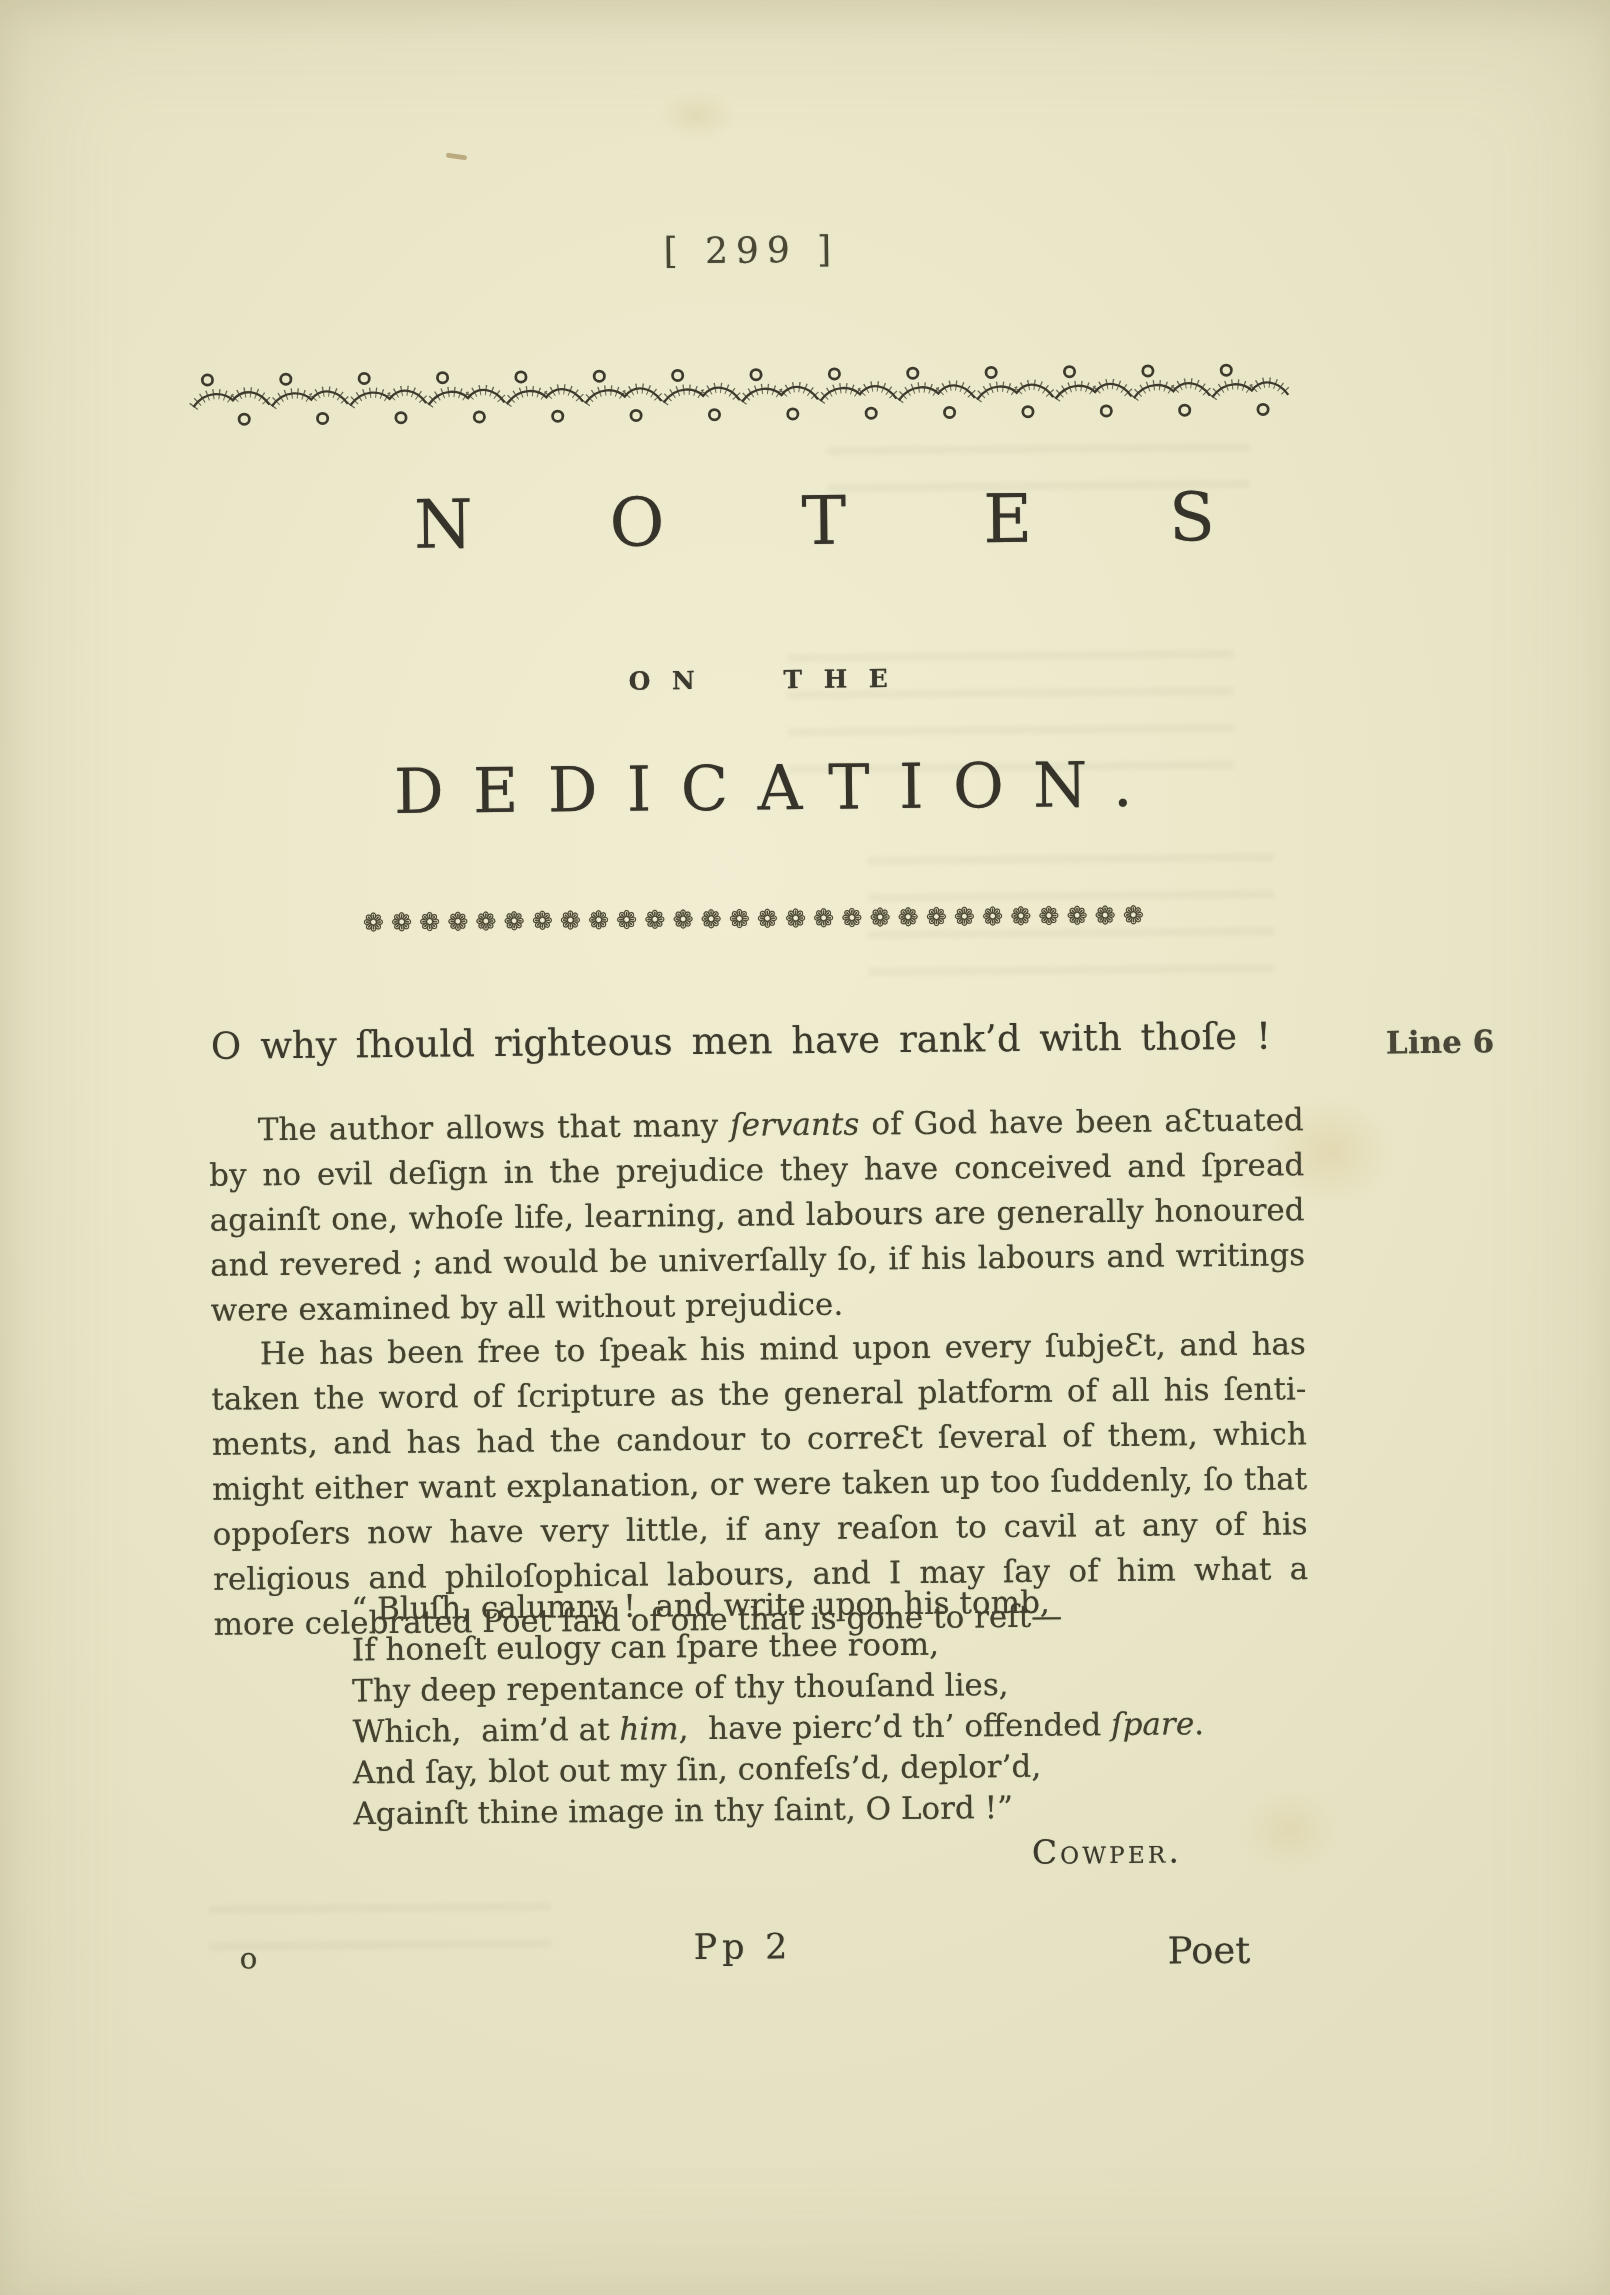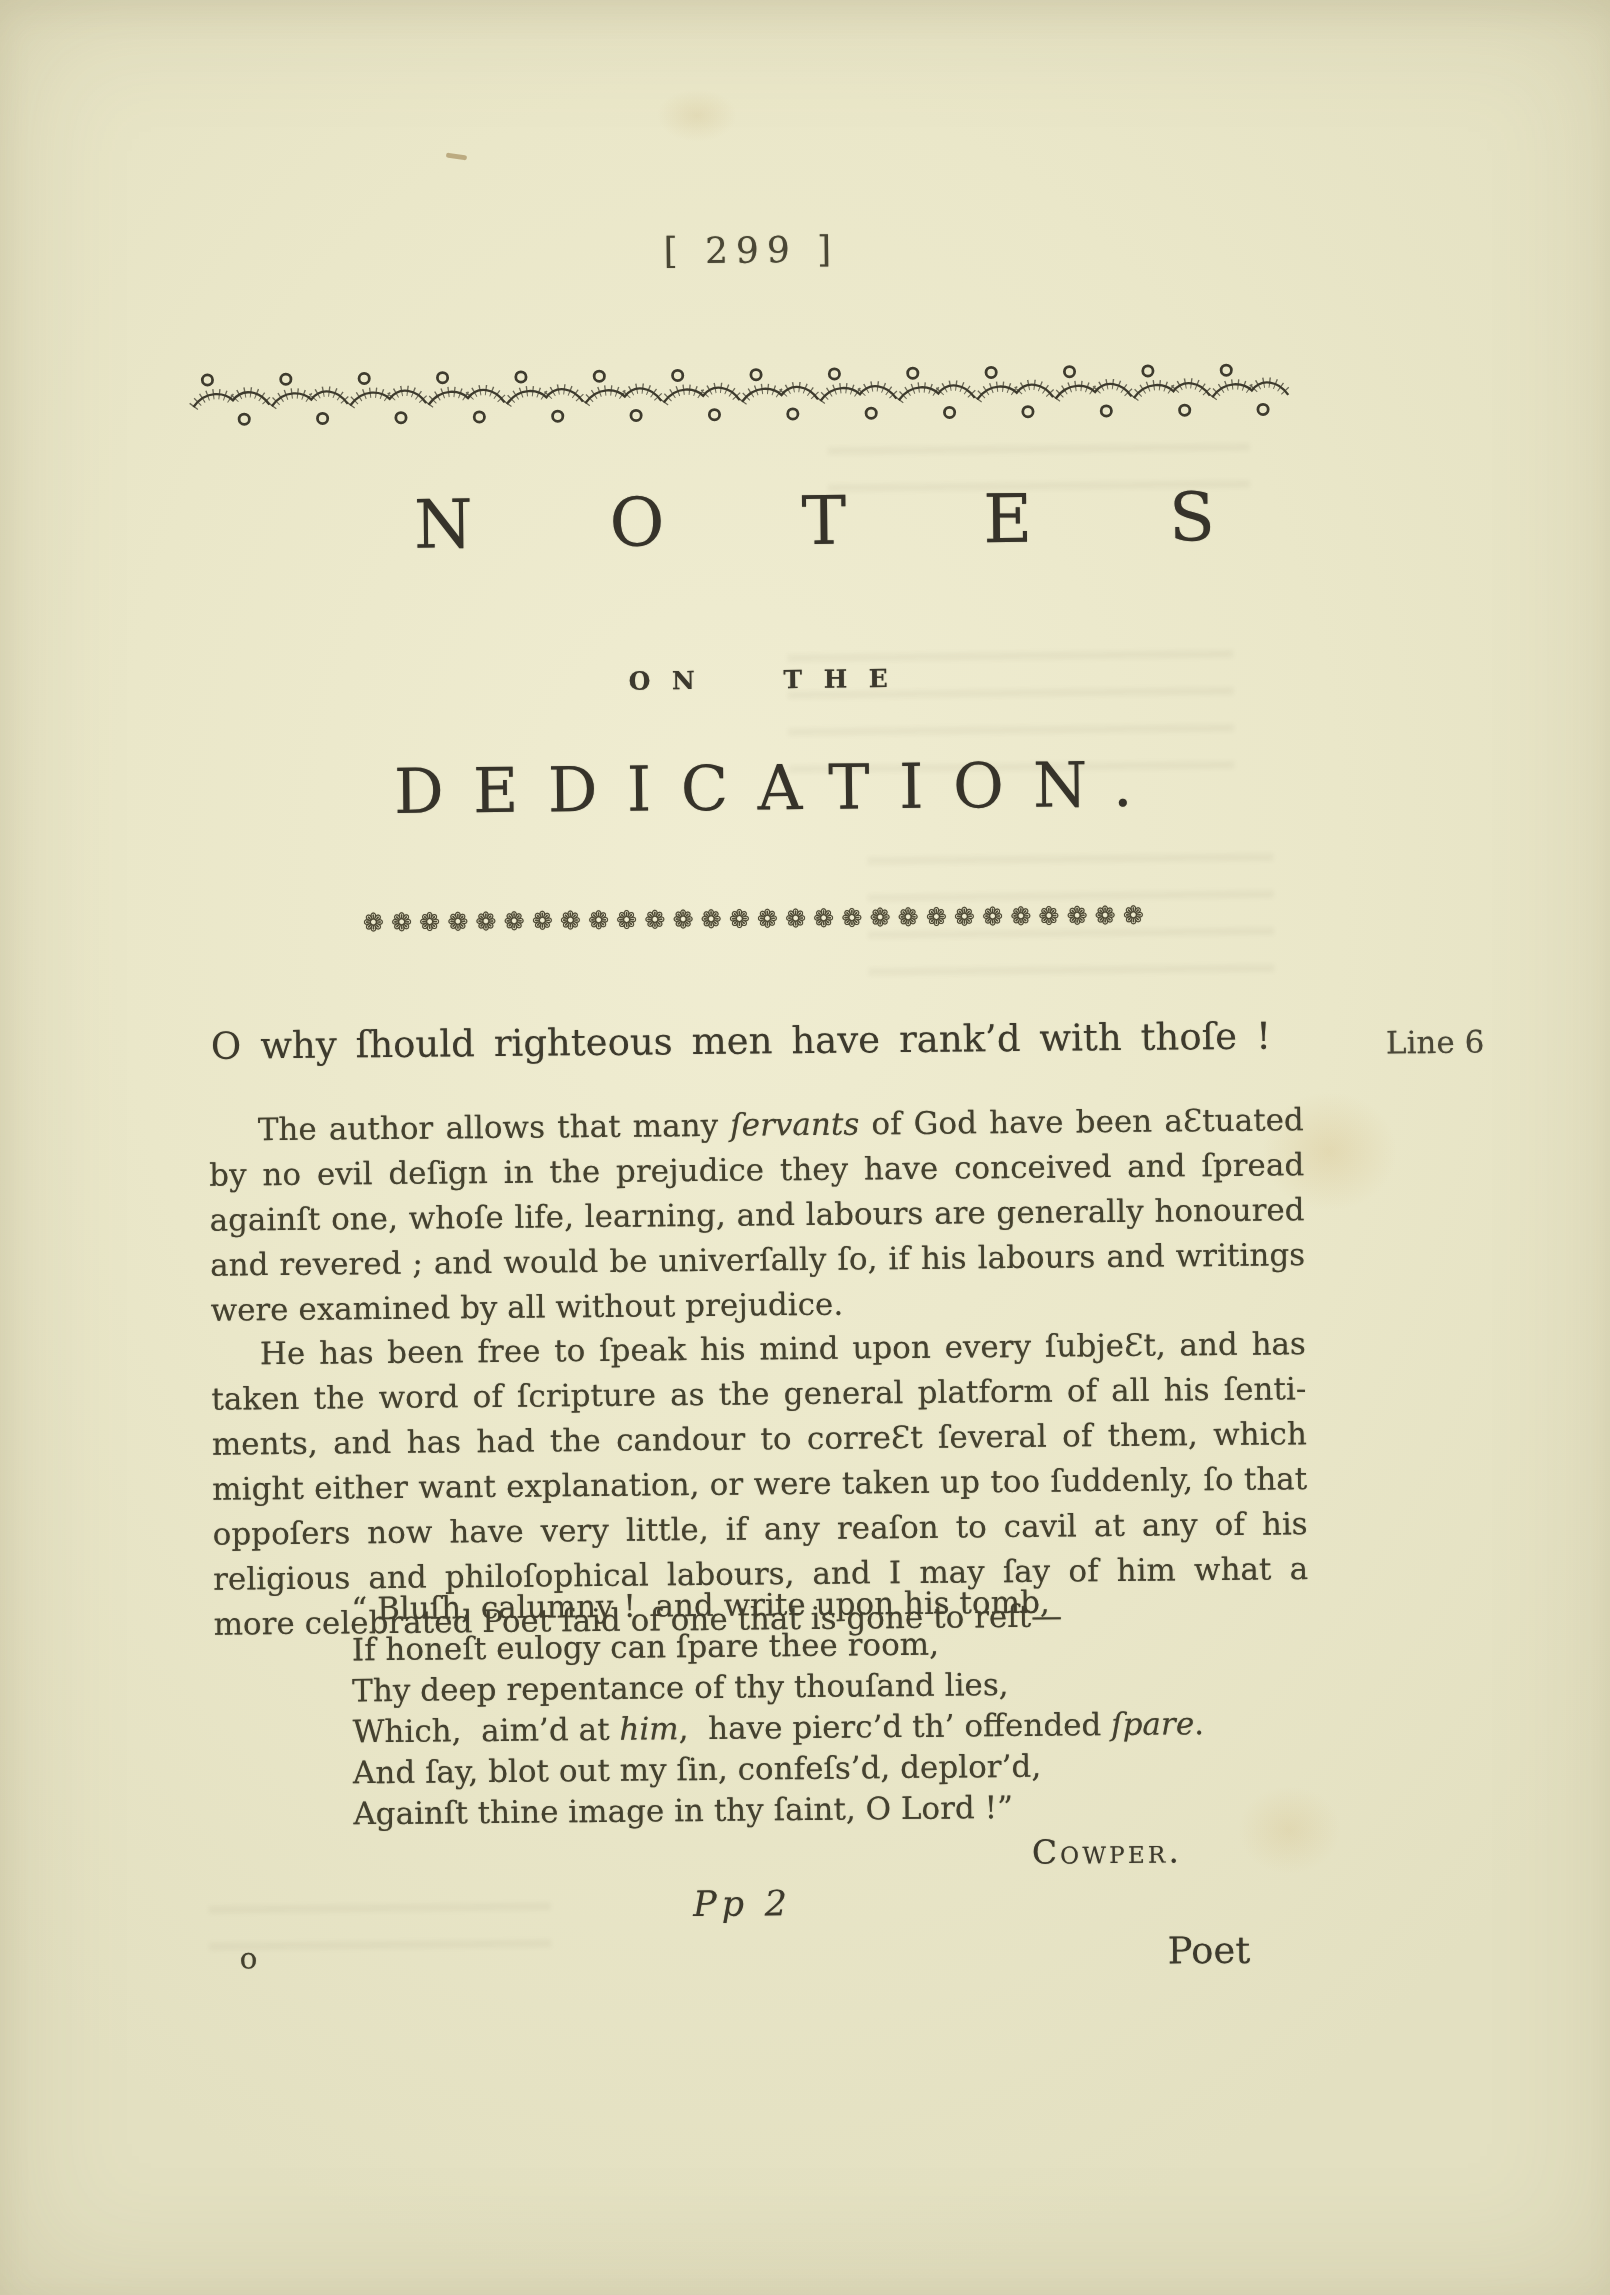--- a/index.html
+++ b/index.html
@@ -41,42 +41,42 @@
   .divider{
     top:904px;font-size:25px;letter-spacing:7.2px;padding-left:7.2px;color:#4c4833;
     font-family:"DejaVu Sans","Liberation Sans",sans-serif;
     text-shadow:0 0 0.8px rgba(70,64,45,.6);
   }
 
   .heading-line{
     position:absolute;left:212px;top:1019px;font-size:37px;word-spacing:7.2px;
     color:#3d3a2d;white-space:pre;
   }
-  .line-ref{position:absolute;left:1387px;top:1030px;font-size:31px;color:#4a4738;}
+  .line-ref{position:absolute;left:1387px;top:1030px;font-size:31px;color:#4a4738;font-weight:bold;}
 
   .para{
     position:absolute;left:209px;width:1095px;font-size:31px;line-height:45px;
     color:#44412f;
   }
   .para-1{top:1102px;}
   .para-2{top:1326px;}
   .jline{text-align:justify;text-align-last:justify;}
   .lastline{text-align:left;}
   .indent{text-indent:49px;}
 
   .poem{position:absolute;left:347px;top:1584px;font-size:31px;line-height:41px;color:#44412f;}
   .poem .pline{white-space:pre;}
 
   .attribution{
     position:absolute;left:1025px;top:1835px;font-size:33px;
     font-variant:small-caps;letter-spacing:3.2px;color:#3d3a2d;
   }
 
   .press-figure{position:absolute;left:232px;top:1936px;font-size:29.4px;color:#44412f;}
-  .signature{position:absolute;left:686px;top:1883px;font-size:35px;letter-spacing:4.8px;color:#3d3a2d;font-style:italic;}
+  .signature{position:absolute;left:686px;top:1926px;font-size:35px;letter-spacing:4.8px;color:#3d3a2d;}
   .catchword{position:absolute;left:1160px;top:1933px;font-size:37px;color:#3d3a2d;}
 
   i{font-style:italic;}
 
   
   .ghost{
     position:absolute;opacity:.055;filter:blur(2px);
     background:repeating-linear-gradient(0deg, transparent 0 29px, #6e664a 29px 37px);
     transform:rotate(-0.55deg);
   }

